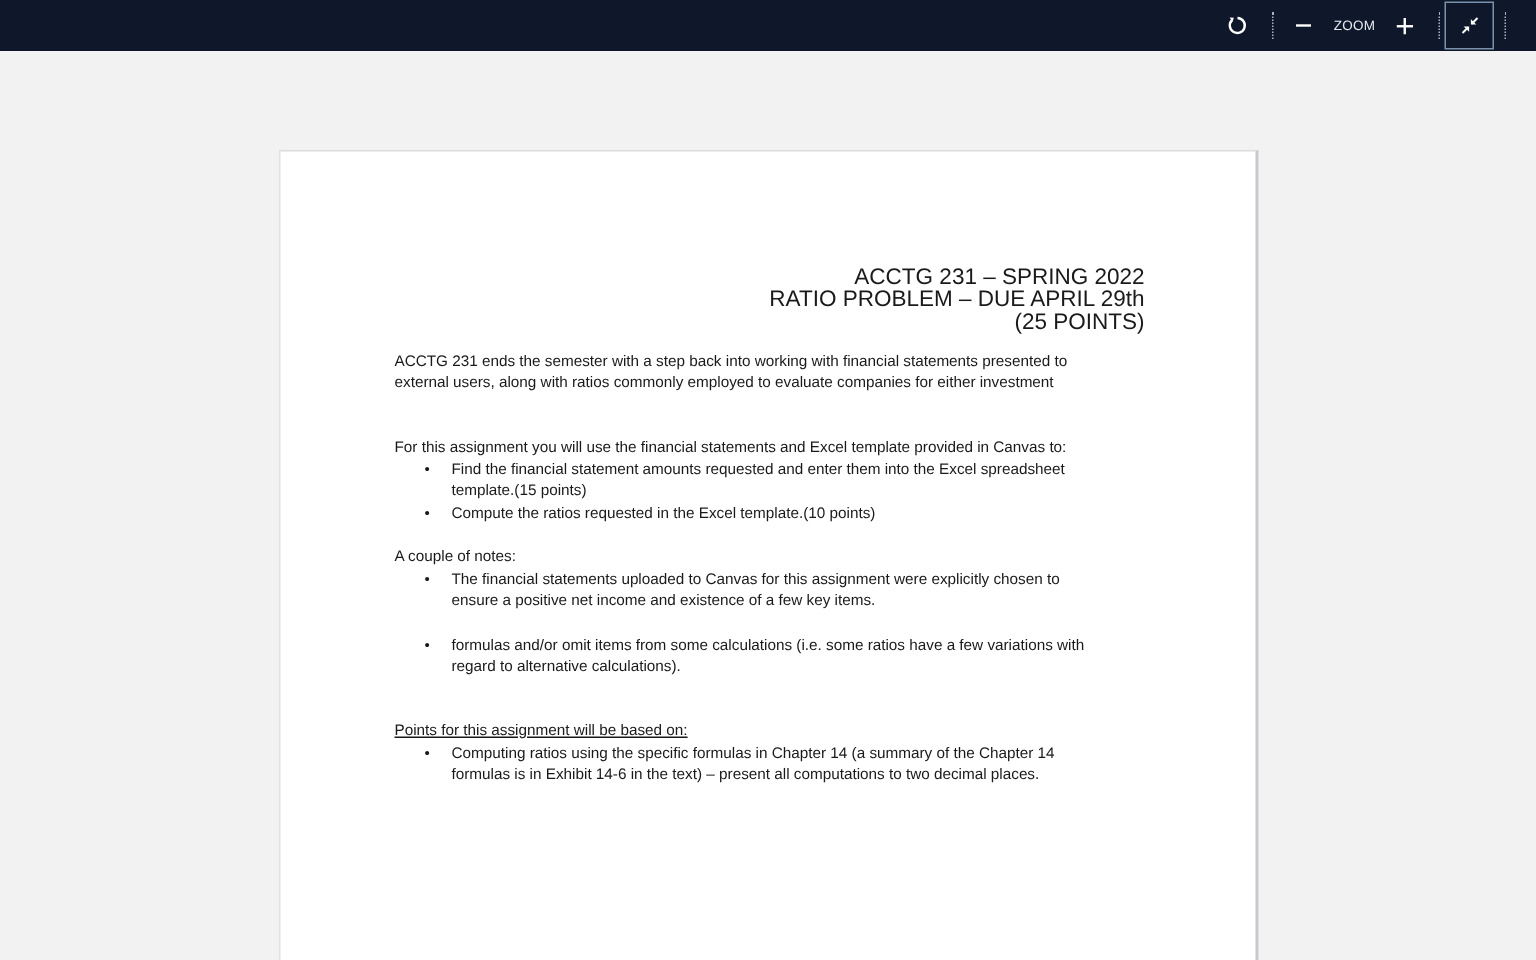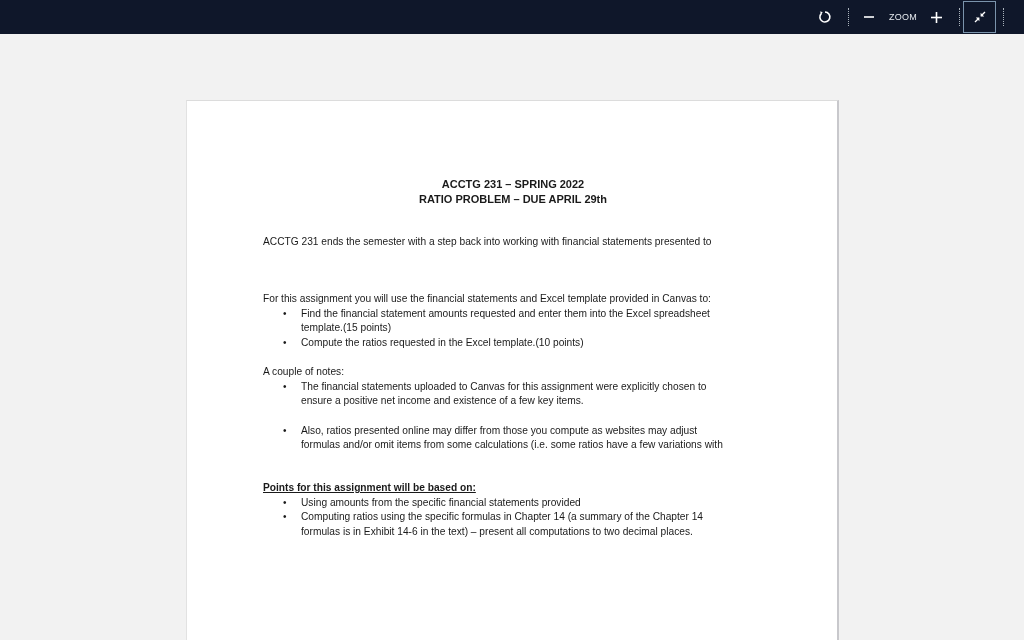--- a/index.html
+++ b/index.html
@@ -39,30 +39,30 @@
       border-left: 1px solid #e2e2e2;
       border-right: 2px solid #c8c8cc;
     }
     .doc {
       position: absolute; left: 263px; top: 0; width: 500px;
       font-family: "Liberation Sans", "DejaVu Sans", sans-serif;
       font-size: 10.2px; color: #1a1a1a; line-height: 14.4px;
     }
     .title-block {
       position: absolute; left: 0; top: 177px; width: 500px;
-      text-align: center; font-weight: bold; font-size: 11px; line-height: 15px;
+      text-align: right; font-weight: normal; font-size: 15px; line-height: 15px;
     }
     .para { position: absolute; left: 0; width: 492px; }
     .bullets { position: absolute; left: 0; width: 500px; list-style: none; }
     .bullets li { position: relative; padding-left: 38px; }
     .bullets li::before {
       content: "\2022"; position: absolute; left: 20px; top: 0; font-size: 10px;
     }
     .pts-line { display: flex; justify-content: flex-start; width: 474px; }
-    .heading-u { font-weight: bold; text-decoration: underline; }
+    .heading-u { font-weight: normal; text-decoration: underline; }
   </style>
 </head>
 <body>
 
 <div class="toolbar">
   <div class="tb-item rotate-btn">
     <svg width="14" height="14" viewBox="0 0 14 14">
       <path d="M3.2 3.6 A5 5 0 1 0 7 2" fill="none" stroke="#fff" stroke-width="1.6"></path>
       <path d="M1.8 1.6 L4.6 1.9 L3.6 4.6 Z" fill="#fff"></path>
     </svg>
@@ -91,24 +91,26 @@
   </div>
   <div class="tb-sep" style="left:1003px"></div>
 </div>
 
 <div class="page"></div>
 
 <div class="doc">
   <div class="title-block">
     <div>ACCTG 231 – SPRING 2022</div>
     <div>RATIO PROBLEM – DUE APRIL 29th</div>
+    <div>(25 POINTS)</div>
   </div>
 
   <div class="para" style="top:235px">
     <div>ACCTG 231 ends the semester with a step back into working with financial statements presented to</div>
+    <div>external users, along with ratios commonly employed to evaluate companies for either investment</div>
   </div>
 
   <div class="para" style="top:292px">For this assignment you will use the financial statements and Excel template provided in Canvas to:</div>
   <ul class="bullets" style="top:307px">
     <li>
       <div>Find the financial statement amounts requested and enter them into the Excel spreadsheet</div>
       <div class="pts-line" style="width:436px">
         <span>template.</span>
         <span>(15 points)</span>
       </div>
@@ -123,28 +125,25 @@
 
   <div class="para" style="top:365px">A couple of notes:</div>
   <ul class="bullets" style="top:380px">
     <li>
       <div>The financial statements uploaded to Canvas for this assignment were explicitly chosen to</div>
       <div>ensure a positive net income and existence of a few key items.</div>
     </li>
   </ul>
   <ul class="bullets" style="top:424px">
     <li>
-      <div>Also, ratios presented online may differ from those you compute as websites may adjust</div>
       <div>formulas and/or omit items from some calculations (i.e. some ratios have a few variations with</div>
+      <div>regard to alternative calculations).</div>
     </li>
   </ul>
 
   <div class="para heading-u" style="top:481px">Points for this assignment will be based on:</div>
   <ul class="bullets" style="top:496px">
-    <li>
-      <div>Using amounts from the specific financial statements provided</div>
-    </li>
     <li>
       <div>Computing ratios using the specific formulas in Chapter 14 (a summary of the Chapter 14</div>
       <div>formulas is in Exhibit 14-6 in the text) – present all computations to two decimal places.</div>
     </li>
   </ul>
 </div>
 
 </body></html>

